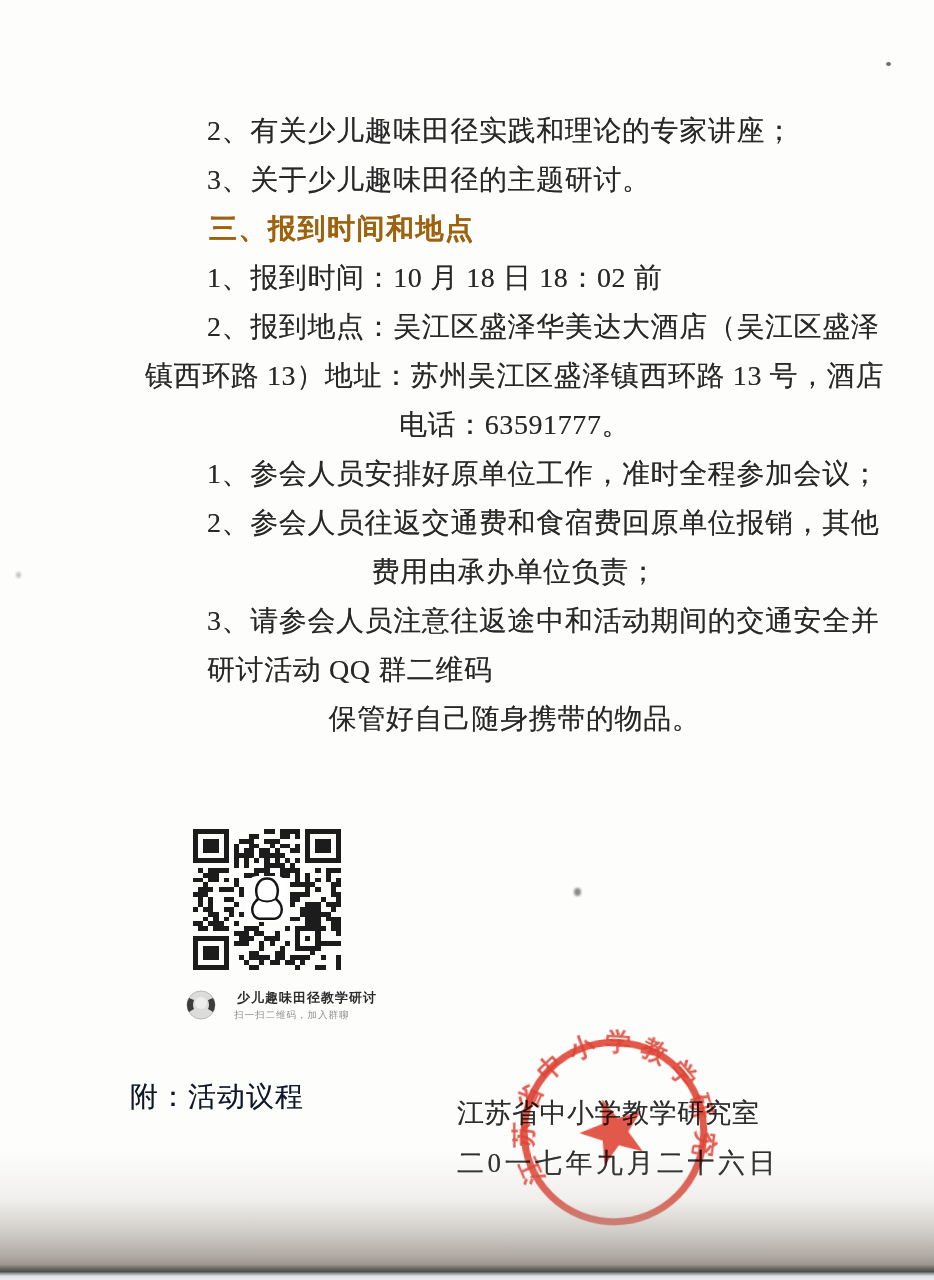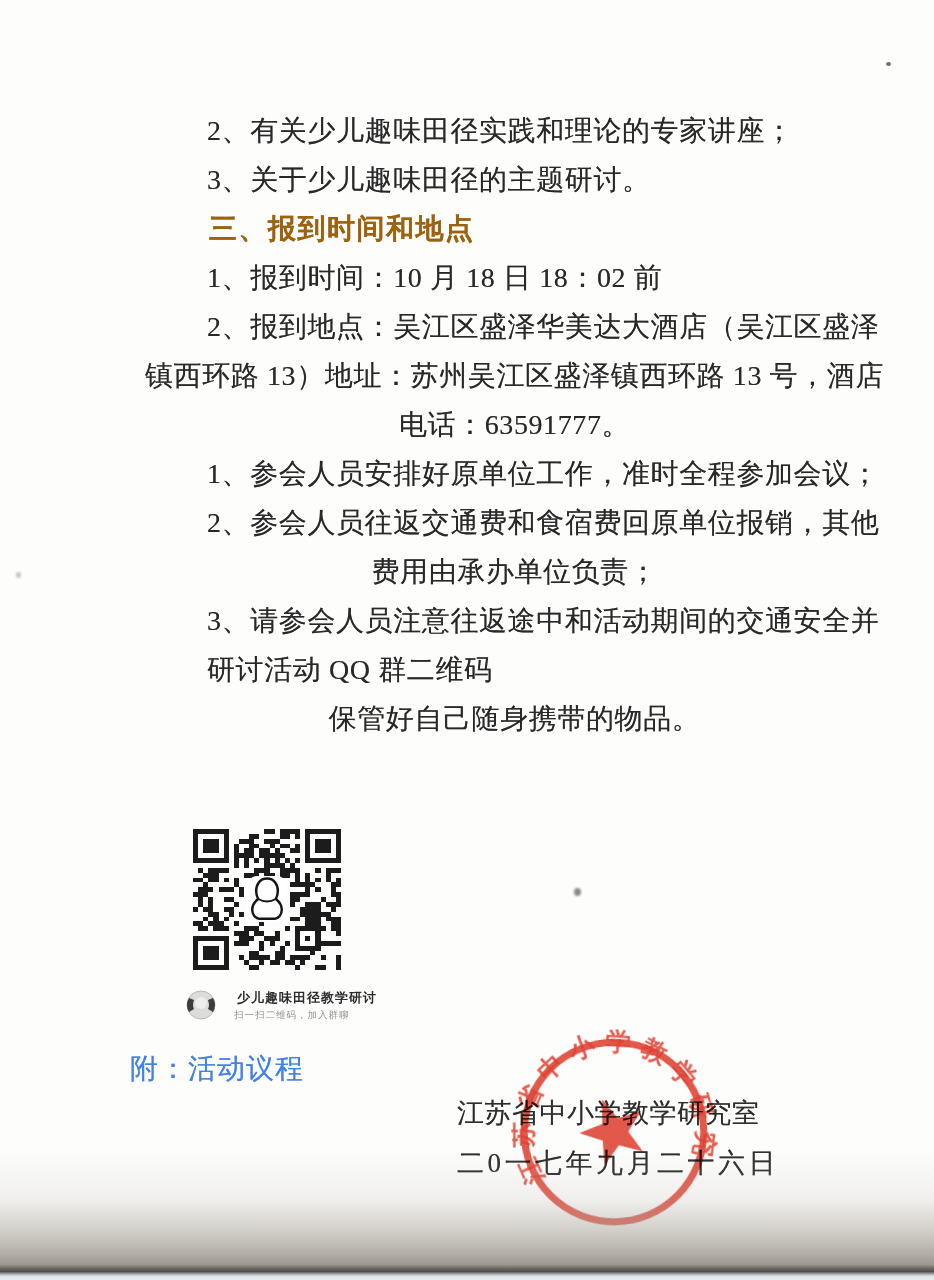--- a/index.html
+++ b/index.html
@@ -62,22 +62,22 @@
   .group-subtext{
     position:absolute;left:48px;top:21px;
     font-size:9.5px;color:#8f8f8f;
     letter-spacing:1px;
     filter:blur(0.55px);
     white-space:nowrap;
     font-family:Liberation Mono, monospace;
   }
   
   .attachment{
-    position:absolute;left:130px;top:1050px;
-    font-size:28px;letter-spacing:1px;color:#3b82f6;
+    position:absolute;left:130px;top:1078px;
+    font-size:28px;letter-spacing:1px;color:#0f172a;
     text-shadow:0 0 0.6px rgba(40,40,40,0.5);
     white-space:nowrap;
   }
   .sig-org{
     position:absolute;left:457px;top:1095px;
     font-size:27px;letter-spacing:0.5px;color:#2d2d2d;
     text-shadow:0 0 0.6px rgba(40,40,40,0.5);
     white-space:nowrap;
   }
   .sig-date{

